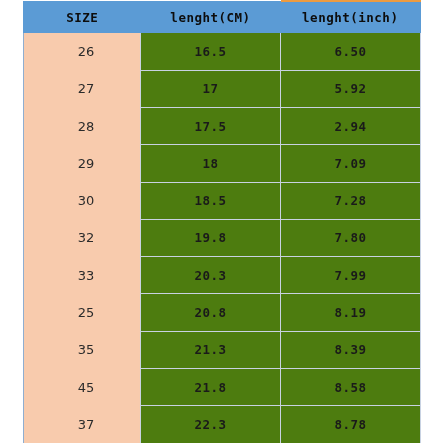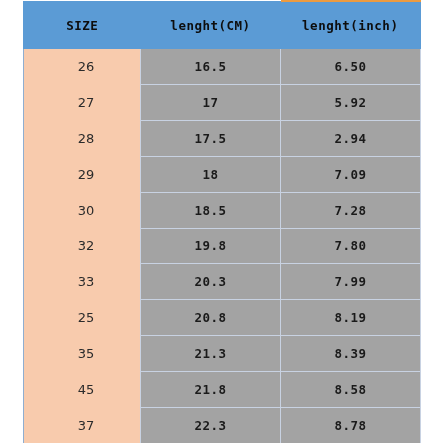--- a/index.html
+++ b/index.html
@@ -39,21 +39,21 @@
 
   th {
     background: #5b9bd5;
     color: #0d0d0d;
     font-family: "DejaVu Sans Mono", "Liberation Mono", monospace;
     font-weight: bold;
     font-size: 12.5px;
     letter-spacing: 0.5px;
     text-align: center;
     vertical-align: middle;
-    padding: 16px;
+    padding: 0;
     border: none;
     white-space: nowrap;
   }
   th.th-size {
     border-left: 1px solid #5b9bd5;
   }
   th.th-inch {
     border-top: 2px solid #ed9b40;
     border-right: 1px solid #5b9bd5;
     text-align: center;
@@ -76,21 +76,21 @@
     color: #2b2b2b;
     font-family: "DejaVu Sans", "Liberation Sans", sans-serif;
     font-weight: normal;
     font-size: 13px;
     border-left: 1px solid #8faed0;
     padding-left: 8px;
   }
 
   td.cell-cm,
   td.cell-inch {
-    background: #a3a3a3;
+    background: #4d7c0f;
     font-family: "DejaVu Sans Mono", "Liberation Mono", monospace;
     font-weight: bold;
     letter-spacing: 0.5px;
     border-bottom: 1px solid #c8d2e2;
   }
   td.cell-cm {
     border-left: 1px solid #c8d2e2;
   }
   td.cell-inch {
     border-left: 1px solid #c8d2e2;

